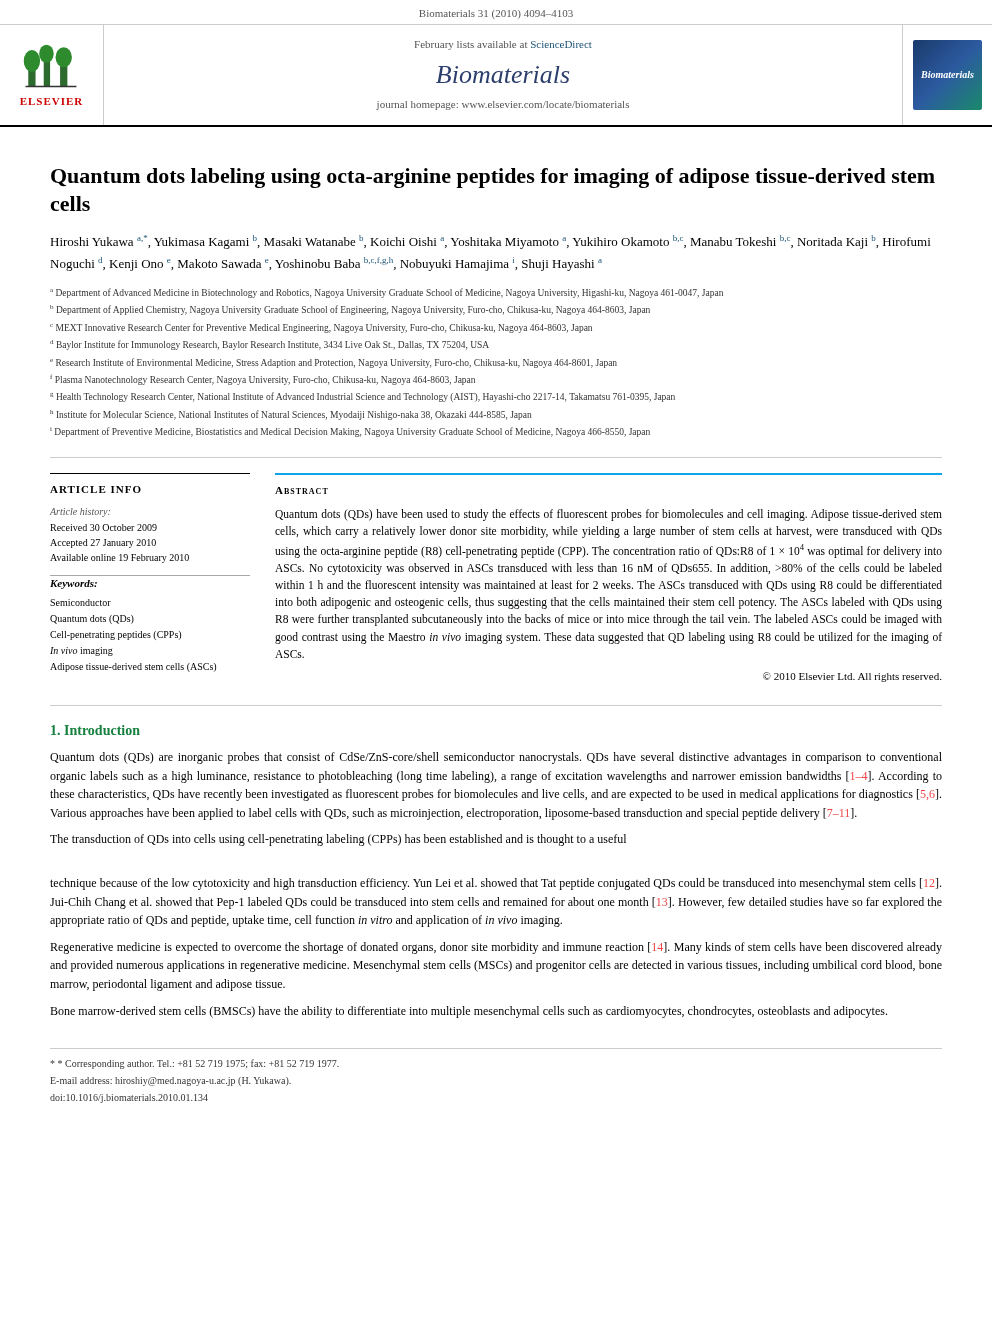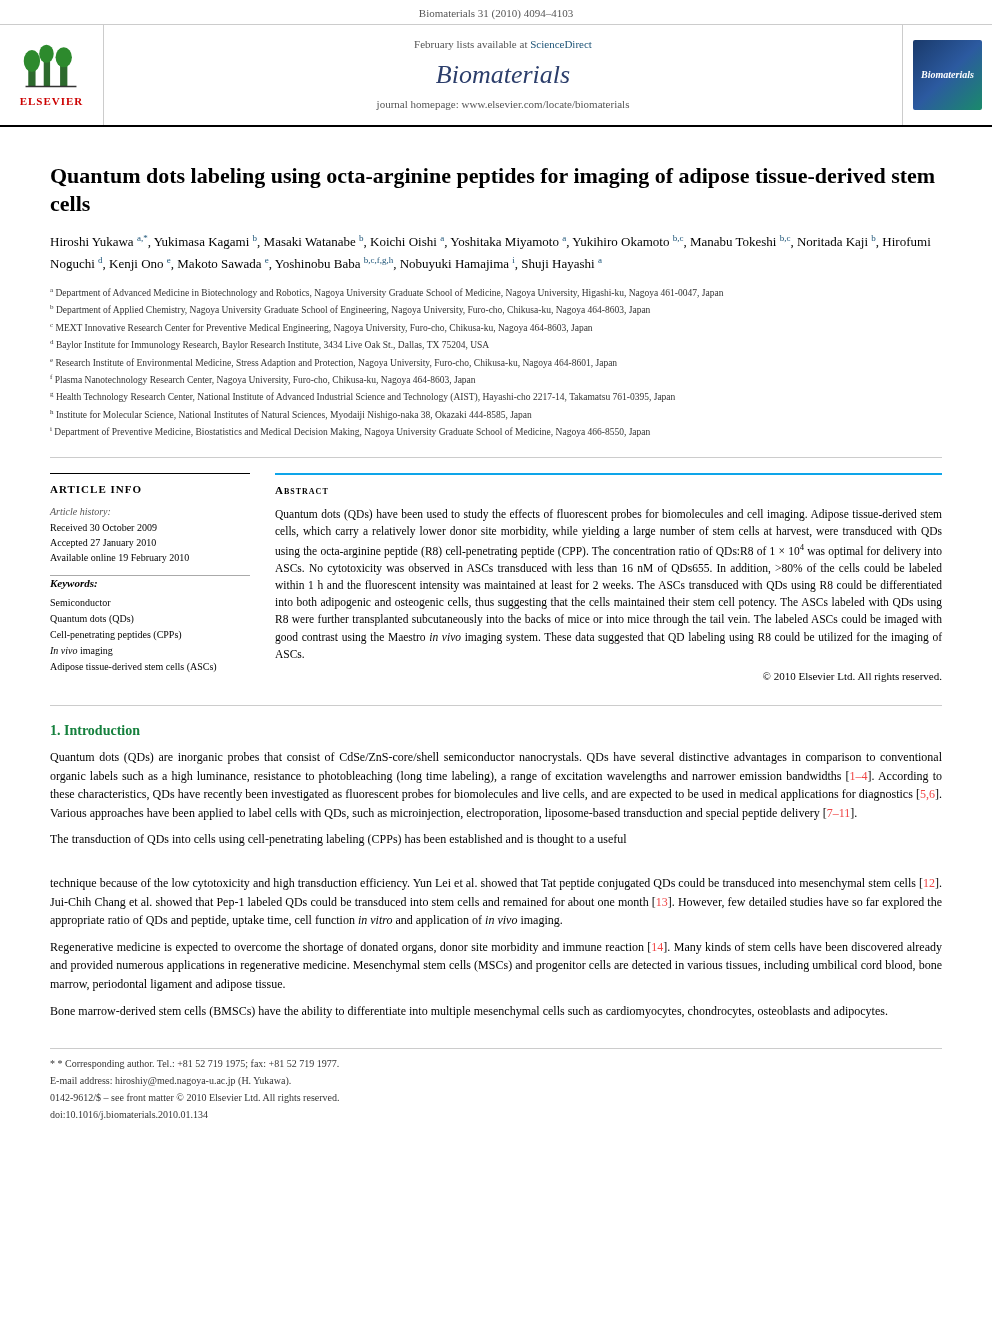--- a/index.html
+++ b/index.html
@@ -447,19 +447,18 @@
 
     <div class="footer-section">
       <div class="footnote">
         <span>* </span>
         <span>* Corresponding author. Tel.: +81 52 719 1975; fax: +81 52 719 1977.</span>
       </div>
       <div class="footnote">
         <span>E-mail address:</span>
         <span>hiroshiy@med.nagoya-u.ac.jp (H. Yukawa).</span>
       </div>
-      <div class="footnote">0142-9612/$ – see front matter © 2010 Elsevier Ltd. All rights reserved.</div>
       <div class="footnote">doi:10.1016/j.biomaterials.2010.01.134</div>
     </div>
 
   </div>
 
 </div>
 
 </body></html>

